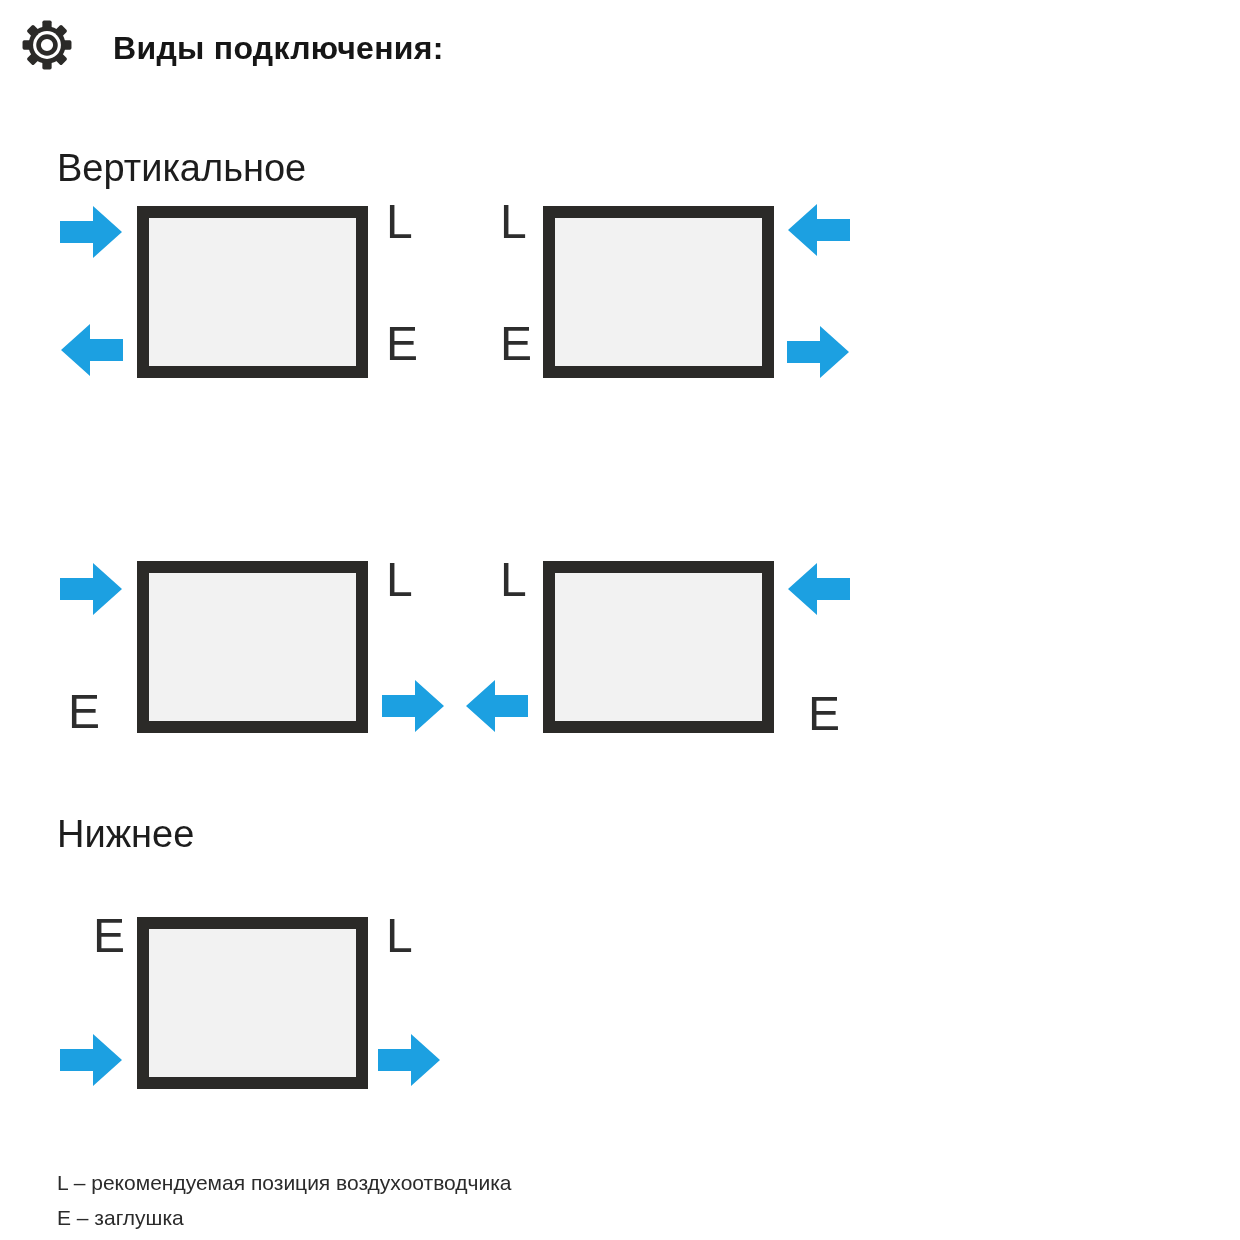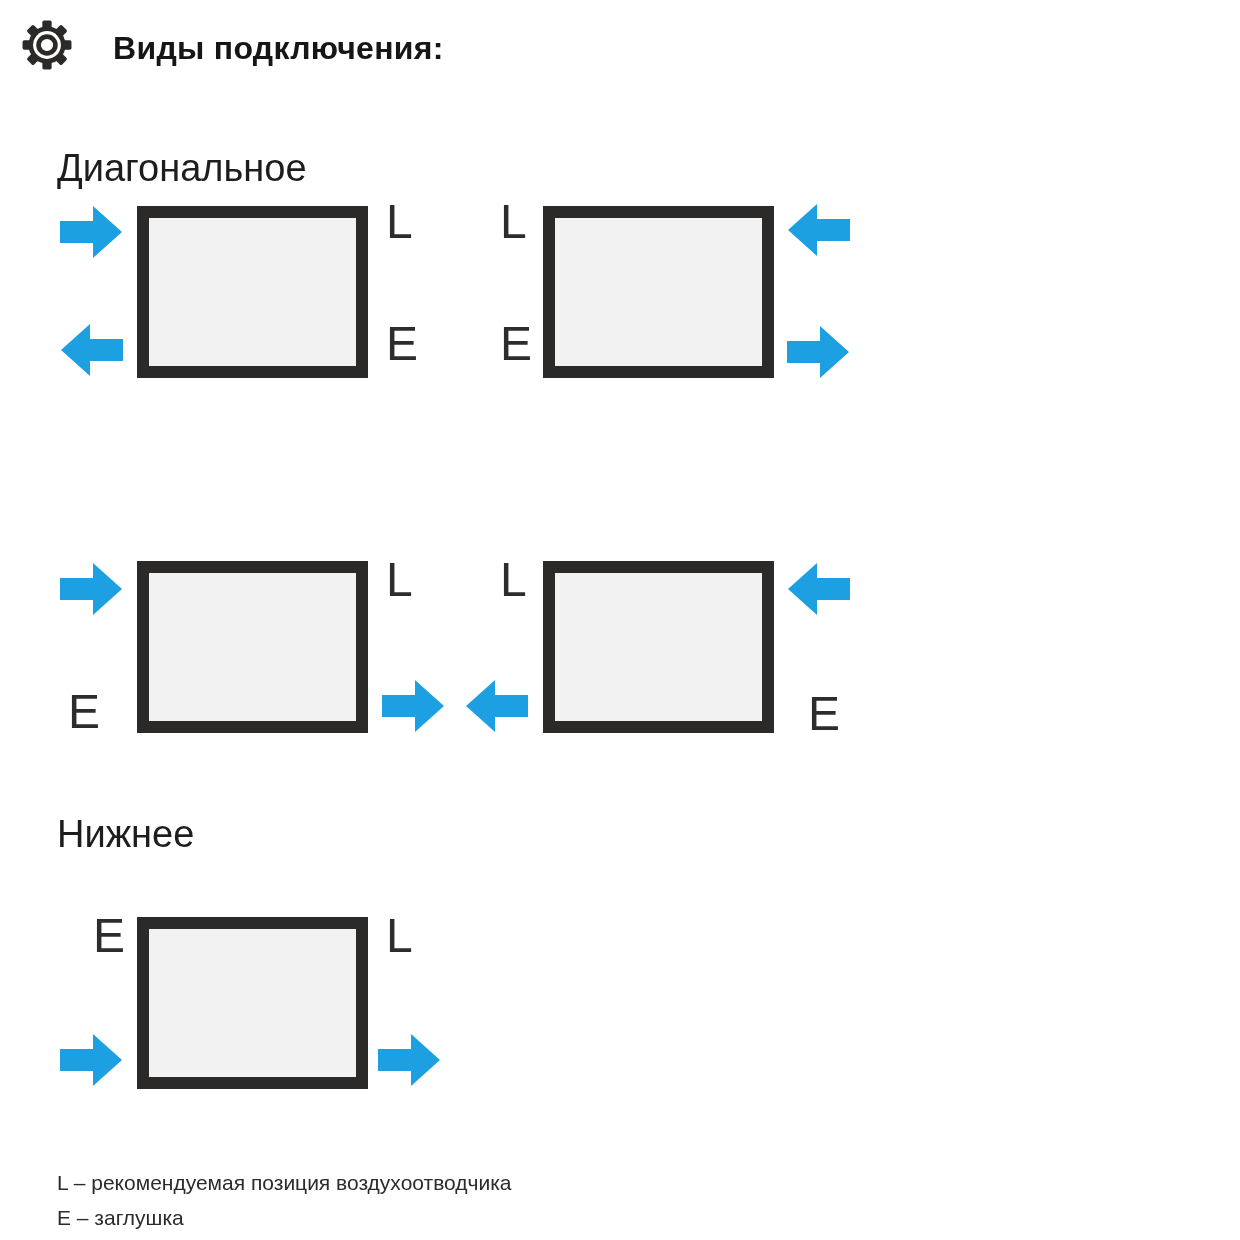--- a/index.html
+++ b/index.html
@@ -90,21 +90,21 @@
       <rect x="26.5" y="3" width="11" height="58" rx="2" transform="rotate(45 32 32)"></rect>
       <rect x="26.5" y="3" width="11" height="58" rx="2" transform="rotate(90 32 32)"></rect>
       <rect x="26.5" y="3" width="11" height="58" rx="2" transform="rotate(135 32 32)"></rect>
       <circle cx="32" cy="32" r="22"></circle>
     </g>
     <circle cx="32" cy="32" r="16.5" fill="#ffffff"></circle>
     <circle cx="32" cy="32" r="10" fill="none" stroke="#2B2A28" stroke-width="5.5"></circle>
   </svg>
   <div class="page-title">Виды подключения:</div>
 
-  <div class="section-title" style="top:148px">Диагональное</div>
+  <div class="section-title" style="top:148px">Вертикальное</div>
 
   <svg class="arrow" style="left:60px;top:204px" viewBox="0 0 63 56">
       <use href="#arrow-shape"></use>
     </svg>
   <svg class="arrow left" style="left:60px;top:322px" viewBox="0 0 63 56">
       <use href="#arrow-shape"></use>
     </svg>
   <div class="radiator" style="left:137px;top:206px"></div>
   <div class="port-label" style="left:386px;top:198px">L</div>
   <div class="port-label" style="left:386px;top:320px">E</div>

